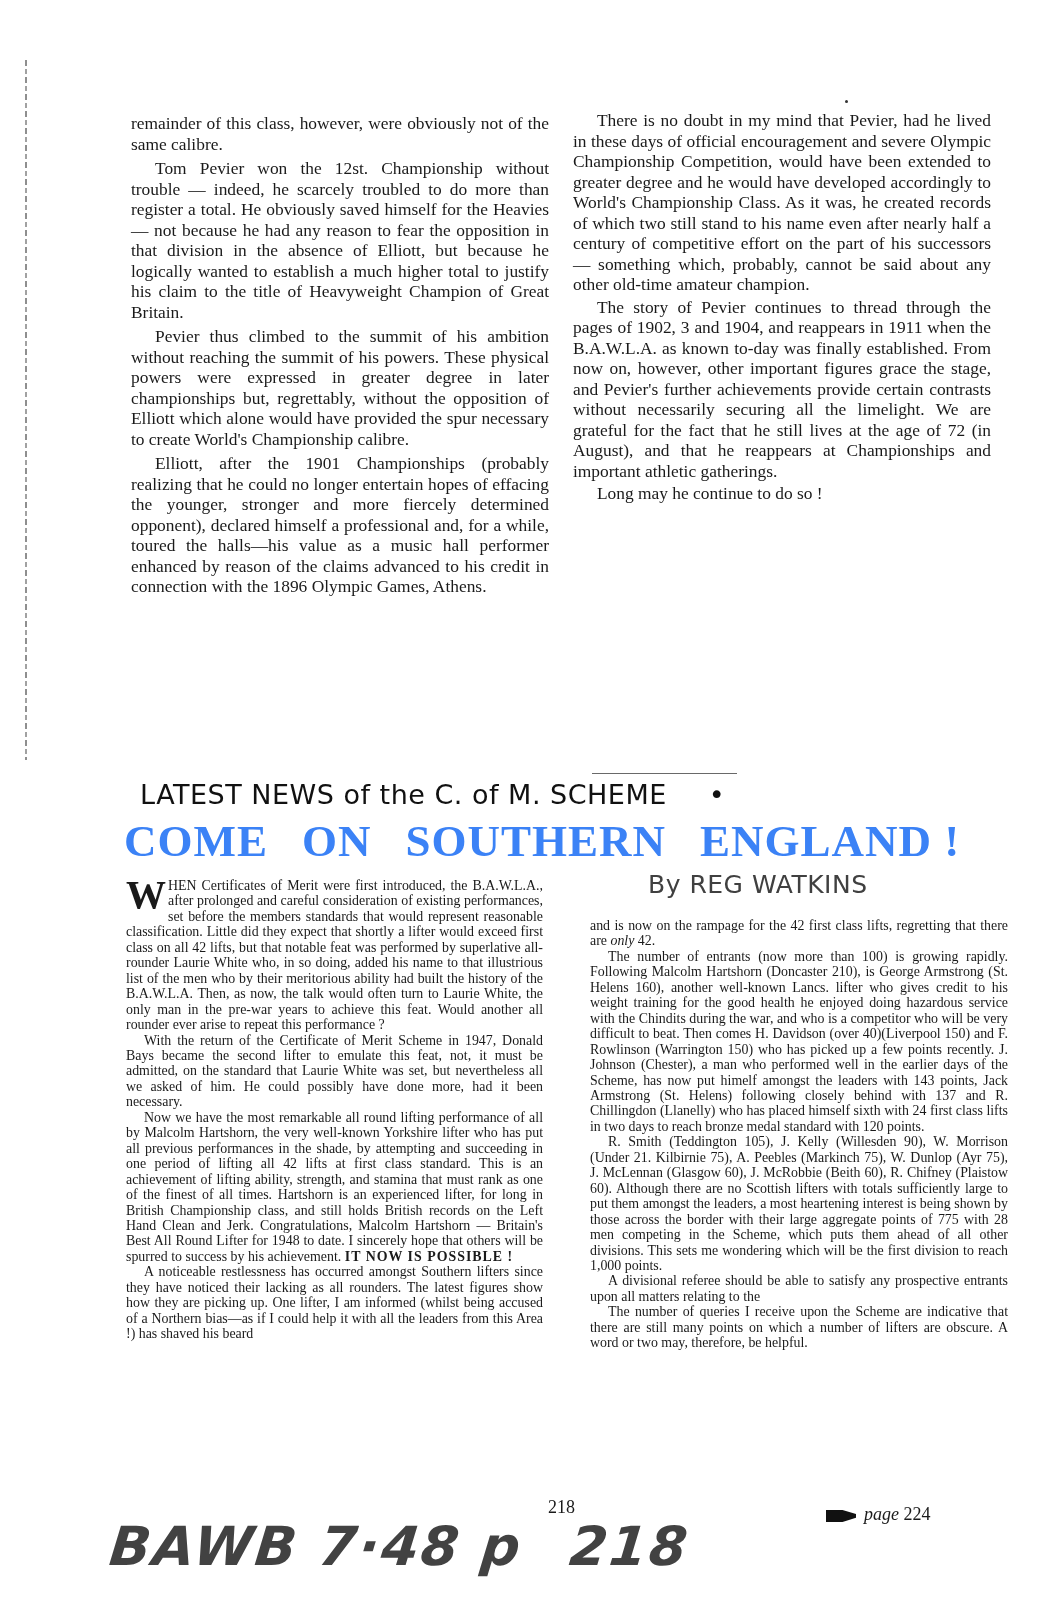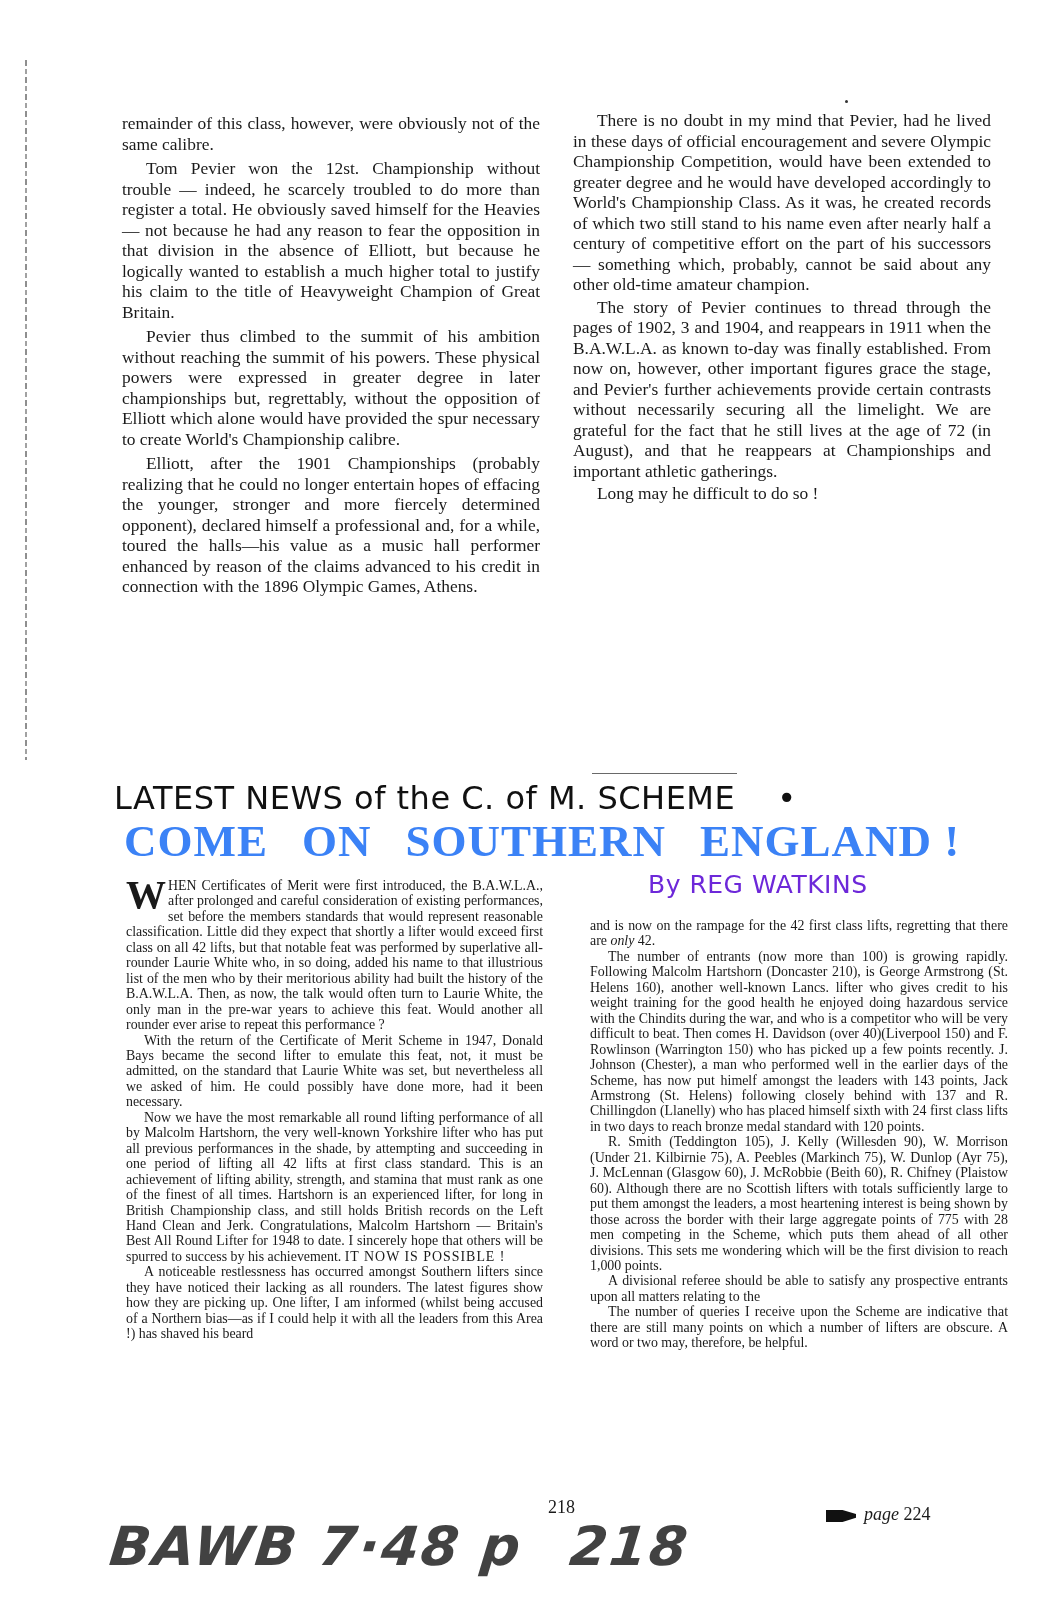--- a/index.html
+++ b/index.html
@@ -12,50 +12,50 @@
     background: repeating-linear-gradient(to bottom, #333 0 6px, transparent 6px 9px, #555 9px 14px, transparent 14px 17px);
     opacity: 0.55;
   }
   .top-dot { position: absolute; left: 845px; top: 100px; width: 3px; height: 3px; background: #333; border-radius: 50%; }
 
   .col { position: absolute; text-align: justify; }
   .col p { margin: 0 0 4px 0; text-indent: 24px; }
   .col p.noindent { text-indent: 0; }
 
   .upper { font-size: 17.4px; line-height: 20.5px; }
-  #col-tl { left: 122px; top: 113px; width: 418px; }
+  #col-tl { left: 131px; top: 113px; width: 418px; }
   #col-tr { left: 573px; top: 110px; width: 418px; }
   #col-tr p { margin-bottom: 2px; }
 
   .divider { position: absolute; left: 592px; top: 773px; width: 145px; height: 1px; background: #444; opacity: 0.8; }
 
   #kicker {
-    position: absolute; left: 114px; top: 779px; font-family: "DejaVu Sans", "Liberation Sans", sans-serif;
-    font-size: 32px; letter-spacing: 0.5px; color: #111; white-space: nowrap;
+    position: absolute; left: 140px; top: 779px; font-family: "DejaVu Sans", "Liberation Sans", sans-serif;
+    font-size: 27px; letter-spacing: 0.5px; color: #111; white-space: nowrap;
   }
   #kicker .dot { margin-left: 42px; }
   #headline {
     position: absolute; left: 124px; top: 816px; width: 872px;
     font-family: "Liberation Serif", serif; font-weight: bold; font-size: 45px; letter-spacing: 1px;
     white-space: nowrap; color: #3b82f6; line-height: 50px;
   }
   #headline span + span { margin-left: 34px; }
   #byline {
     position: absolute; left: 648px; top: 870px; font-family: "DejaVu Sans", "Liberation Sans", sans-serif;
-    font-size: 25px; letter-spacing: 0.5px; color: #6d28d9; white-space: nowrap;
+    font-size: 25px; letter-spacing: 0.5px; color: #404040; white-space: nowrap;
   }
 
   .lower { font-size: 13.9px; line-height: 15.45px; }
   .lower p { margin: 0; text-indent: 18px; }
   #col-bl { left: 126px; top: 878px; width: 417px; }
   #col-br { left: 590px; top: 918px; width: 418px; }
   .dropcap {
     float: left; font-size: 40px; line-height: 30px; font-weight: bold; margin: 2px 2px 0 0; font-family: "Liberation Serif", serif;
   }
-  .caps { letter-spacing: 1px; }
+  .caps { letter-spacing: 1px; font-weight: bold; }
 
   #page-num { position: absolute; left: 548px; top: 1497px; font-size: 18px; font-family: "Liberation Serif", serif; }
   #continued { position: absolute; left: 826px; top: 1504px; font-size: 18px; white-space: nowrap; }
   #continued .hand {
     display: inline-block; width: 30px; height: 12px; background: #111; vertical-align: middle; margin-right: 8px;
     clip-path: polygon(0 0, 55% 0, 100% 35%, 100% 65%, 55% 100%, 0 100%);
   }
   #continued .pg-word { font-style: italic; }
   #handwriting {
     position: absolute; left: 110px; top: 1515px; font-family: "DejaVu Sans", sans-serif; font-weight: bold;
@@ -73,21 +73,21 @@
 <div class="col upper" id="col-tl">
   <p class="noindent">remainder of this class, however, were obviously not of the same calibre.</p>
   <p>Tom Pevier won the 12st. Championship without trouble — indeed, he scarcely troubled to do more than register a total. He obviously saved himself for the Heavies— not because he had any reason to fear the opposition in that division in the absence of Elliott, but because he logically wanted to establish a much higher total to justify his claim to the title of Heavyweight Champion of Great Britain.</p>
   <p>Pevier thus climbed to the summit of his ambition without reaching the summit of his powers. These physical powers were expressed in greater degree in later championships but, regrettably, without the opposition of Elliott which alone would have provided the spur necessary to create World's Championship calibre.</p>
   <p>Elliott, after the 1901 Championships (probably realizing that he could no longer entertain hopes of effacing the younger, stronger and more fiercely determined opponent), declared himself a professional and, for a while, toured the halls—his value as a music hall performer enhanced by reason of the claims advanced to his credit in connection with the 1896 Olympic Games, Athens.</p>
 </div>
 
 <div class="col upper" id="col-tr">
   <p>There is no doubt in my mind that Pevier, had he lived in these days of official encouragement and severe Olympic Championship Competition, would have been extended to greater degree and he would have developed accordingly to World's Championship Class. As it was, he created records of which two still stand to his name even after nearly half a century of competitive effort on the part of his successors — something which, probably, cannot be said about any other old-time amateur champion.</p>
   <p>The story of Pevier continues to thread through the pages of 1902, 3 and 1904, and reappears in 1911 when the B.A.W.L.A. as known to-day was finally established. From now on, however, other important figures grace the stage, and Pevier's further achievements provide certain contrasts without necessarily securing all the limelight. We are grateful for the fact that he still lives at the age of 72 (in August), and that he reappears at Championships and important athletic gatherings.</p>
-  <p>Long may he difficult to do so !</p>
+  <p>Long may he continue to do so !</p>
 </div>
 
 <div class="divider"></div>
 
 <div id="kicker">
   <span>LATEST NEWS of the C. of M. SCHEME</span><span class="dot">•</span>
 </div>
 <div id="headline">
   <span>COME</span><span>ON</span><span>SOUTHERN</span><span>ENGLAND !</span>
 </div>

